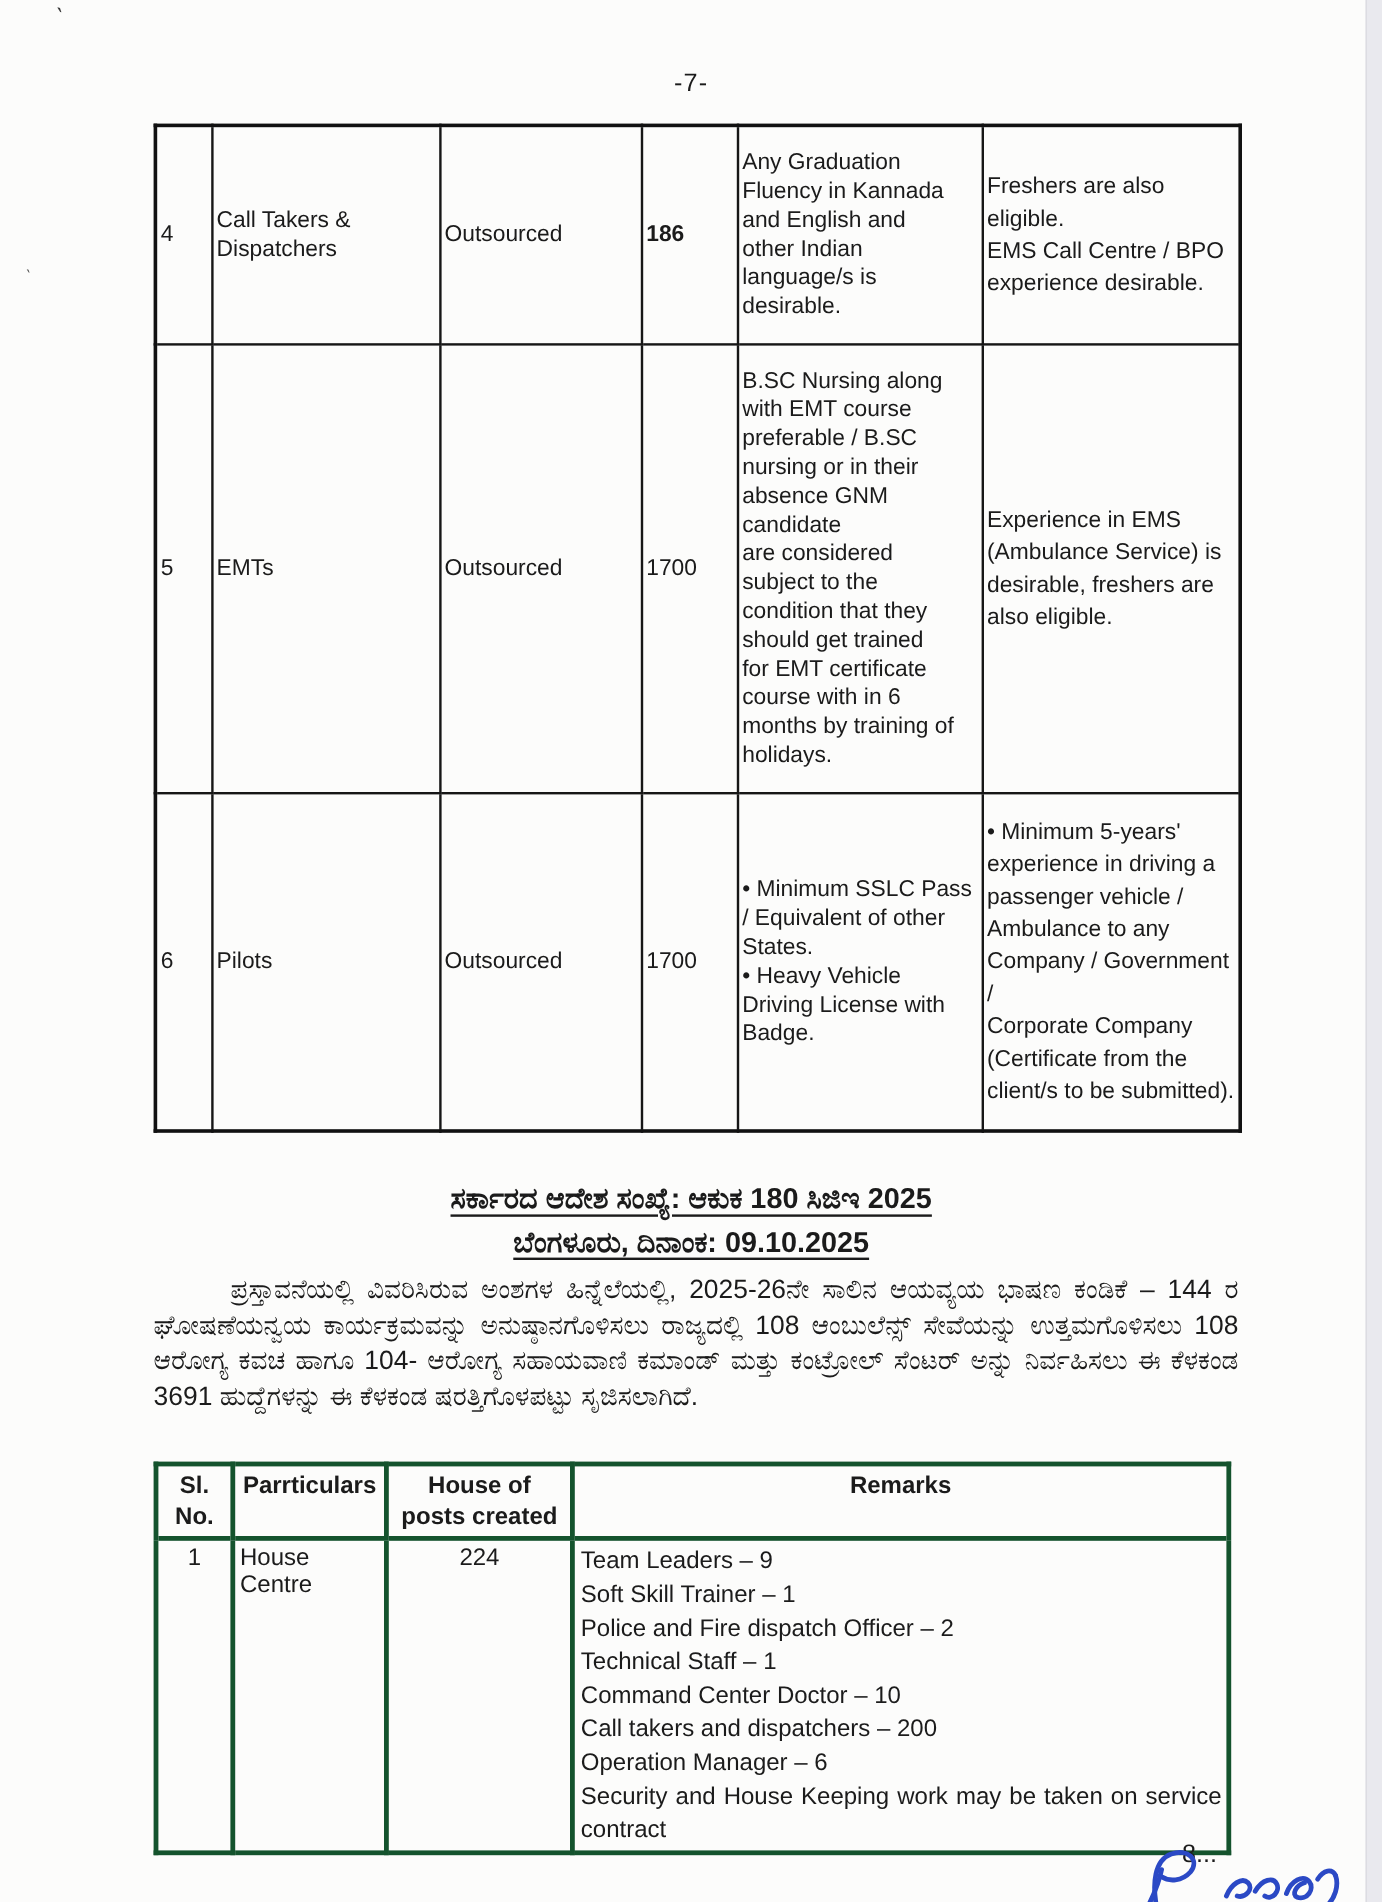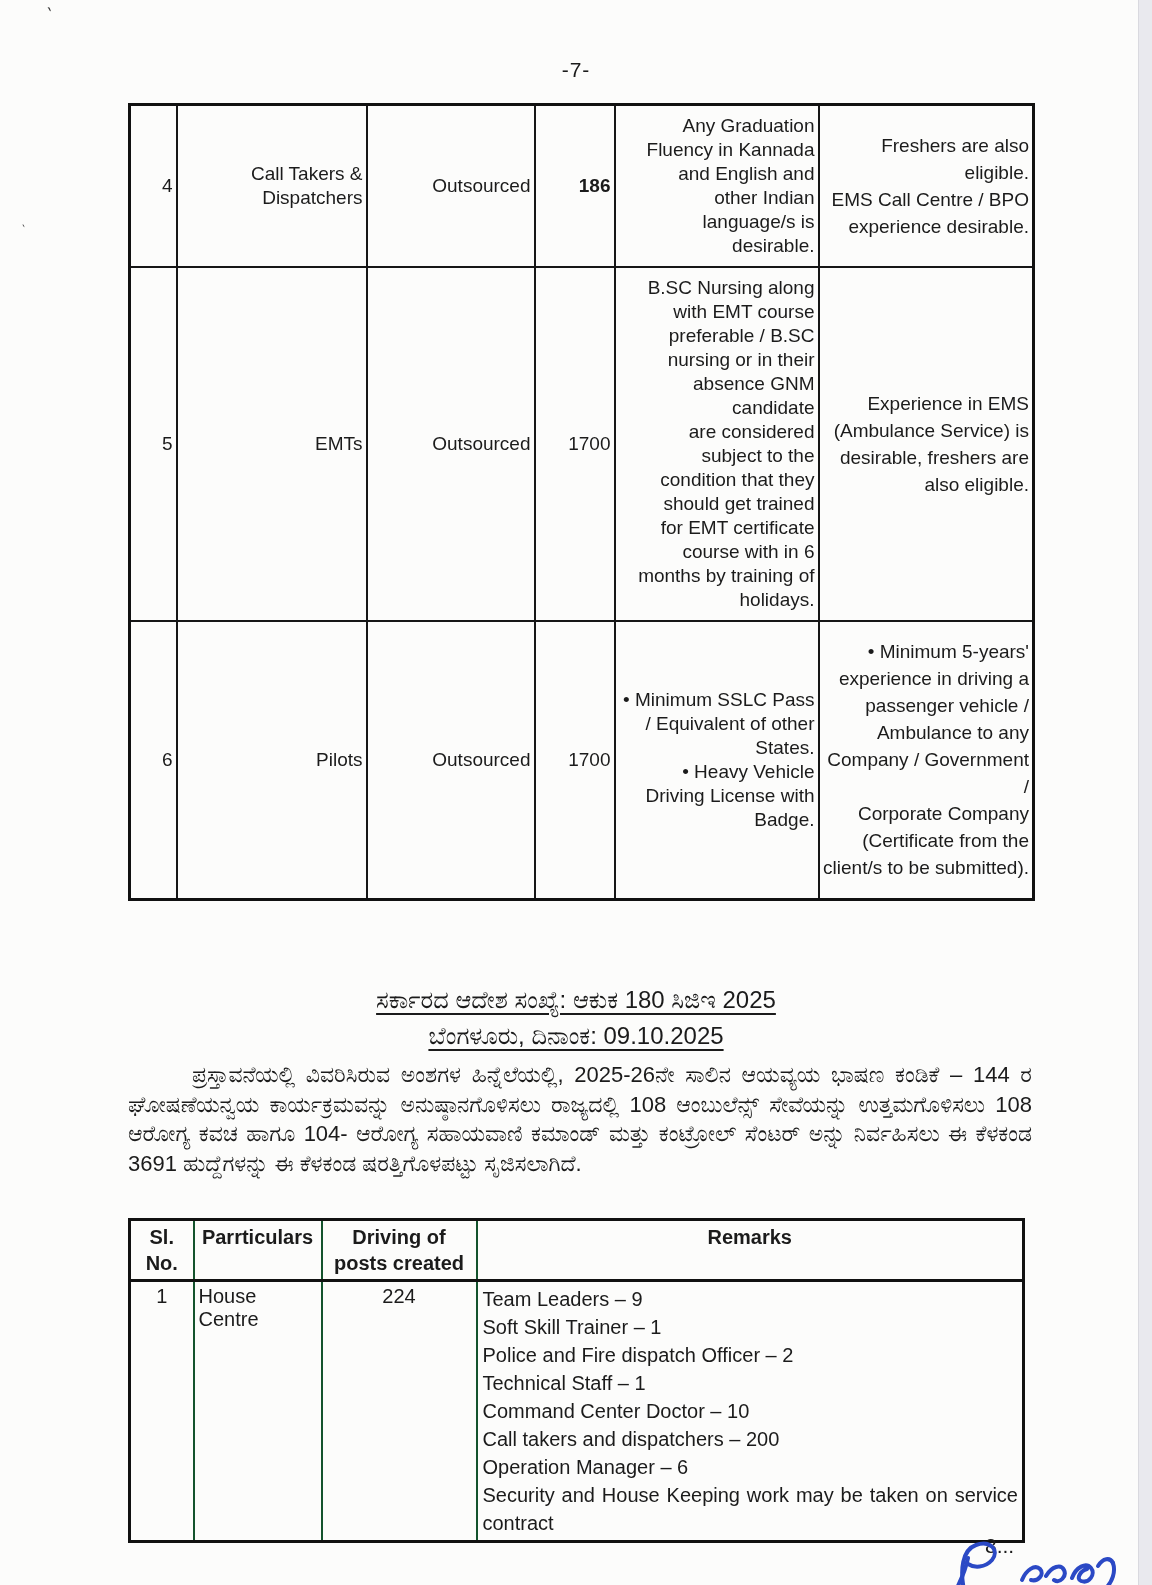--- a/index.html
+++ b/index.html
@@ -28,64 +28,64 @@
   .a2{top:222px;left:20px;font-size:14px;color:#555;}
 
   
   table{border-collapse:collapse;table-layout:fixed;}
   .t1{
     position:absolute;left:128px;top:103px;width:904px;
     font-size:19px;
   }
   .t1 td{
     border:2px solid #161616;
-    text-align:right;vertical-align:middle;
+    text-align:left;vertical-align:middle;
     white-space:pre-line;
     line-height:24px;
-    padding:8px 3px;
+    padding:18px 3px;
     overflow:hidden;
   }
   .t1{border:3px solid #111;}
   .t1 .remarks{line-height:27px;border-radius:25px;}
   .t1 .posts-bold{font-weight:bold;border-radius:14px;}
 
   
   .para{
     position:absolute;left:128px;width:904px;
     text-align:justify;
     overflow:hidden;
   }
   .para1{
     top:905px;height:78px;
     font-size:23px;line-height:39px;
     text-indent:64px;word-spacing:7px;
   }
   .order-head{
     position:absolute;left:0;top:982px;width:1152px;
-    text-align:center;font-weight:normal;font-size:24px;line-height:36px;
+    text-align:center;font-weight:bold;font-size:24px;line-height:36px;
   }
   .order-head .u{
     text-decoration:underline;
     text-decoration-thickness:2px;
     text-underline-offset:5px;
   }
   .para2{
     top:1060px;height:150px;
     font-size:22px;line-height:29.5px;
     text-indent:64px;
   }
 
   
   .t2{
     position:absolute;left:128px;top:1218px;width:894px;
     font-size:20px;
   }
   .t2{border:3px solid #111;}
   .t2 td,.t2 th{
-    border:2px solid #14532d;
+    border:4px solid #14532d;
     vertical-align:top;
     white-space:pre-line;
     padding:3px 4px;
     overflow:hidden;
   }
   .t2 th{
     font-weight:bold;text-align:center;line-height:26px;
     border-bottom:3px solid #111;
   }
   .t2 .c-center{text-align:center;}
@@ -196,21 +196,21 @@
       <col style="width:64px">
         <col style="width:128px">
         <col style="width:155px">
         <col style="width:547px">
     </colgroup>
     <tbody>
         <tr style="height:54px">
       <th>Sl.
 No.</th>
       <th>Parrticulars</th>
-      <th>Driving of
+      <th>House of
 posts created</th>
       <th>Remarks</th>
     </tr>
     <tr style="height:251px">
       <td class="c-center">1</td>
       <td class="c-left">House Centre</td>
       <td class="c-center">224</td>
       <td class="remarks2">Team Leaders – 9
 Soft Skill Trainer – 1
 Police and Fire dispatch Officer – 2

